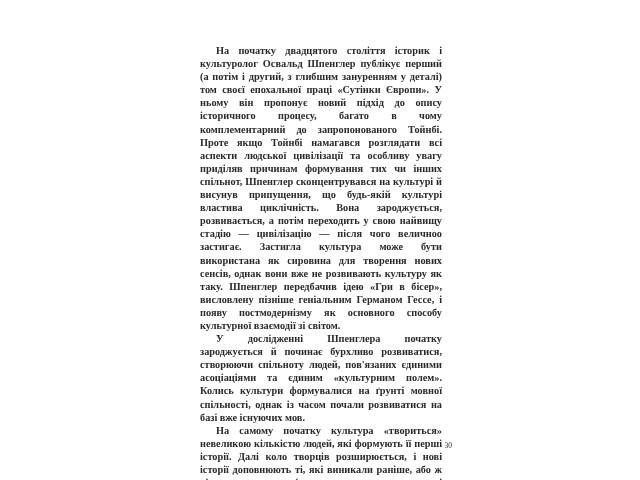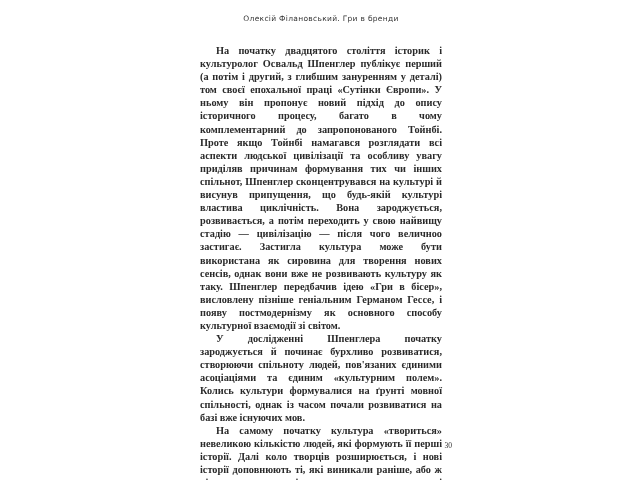--- a/index.html
+++ b/index.html
@@ -22,21 +22,20 @@
       position: absolute; left: 190px; top: 441px; width: 262px;
       text-align: right;
       font-family: Liberation Serif, serif;
       font-size: 7.5px; color: #333;
     }
   </style>
 </head>
 <body>
 
 <div class="page">
-  <div class="running-head">Олексій Філановський. Гри в бренди</div>
   <div class="body-text">
     <p>На початку двадцятого століття історик і культуролог Освальд Шпенглер публікує перший (а потім і другий, з глибшим зануренням у деталі) том своєї епохальної праці «Сутінки Європи». У ньому він пропонує новий підхід до опису історичного процесу, багато в чому комплементарний до запропонованого Тойнбі. Проте якщо Тойнбі намагався розглядати всі аспекти людської цивілізації та особливу увагу приділяв причинам формування тих чи інших спільнот, Шпенглер сконцентрувався на культурі й висунув припущення, що будь-якій культурі властива циклічність. Вона зароджується, розвивається, а потім переходить у свою найвищу стадію — цивілізацію — після чого величноо застигає. Застигла культура може бути використана як сировина для творення нових сенсів, однак вони вже не розвивають культуру як таку. Шпенглер передбачив ідею «Гри в бісер», висловлену пізніше геніальним Германом Гессе, і появу постмодернізму як основного способу культурної взаємодії зі світом.</p>
     <p>У дослідженні Шпенглера початку зароджується й починає бурхливо розвиватися, створюючи спільноту людей, пов'язаних єдиними асоціаціями та єдиним «культурним полем». Колись культури формувалися на ґрунті мовної спільності, однак із часом почали розвиватися на базі вже існуючих мов.</p>
     <p>На самому початку культура «твориться» невеликою кількістю людей, які формують її перші історії. Далі коло творців розширюється, і нові історії доповнюють ті, які виникали раніше, або ж відштовхуються від них, утворюючи довгі асоціативні ланки. Культура дає змогу двом її носіям знаходити дотичні точки в різних площинах: література, живопис, наука, освіта тощо. При цьому достатньо, аби в них збігався хоча б один інтерес.</p>
 
   </div>
   <div class="page-number">30</div>
 </div>
 
 </body></html>

